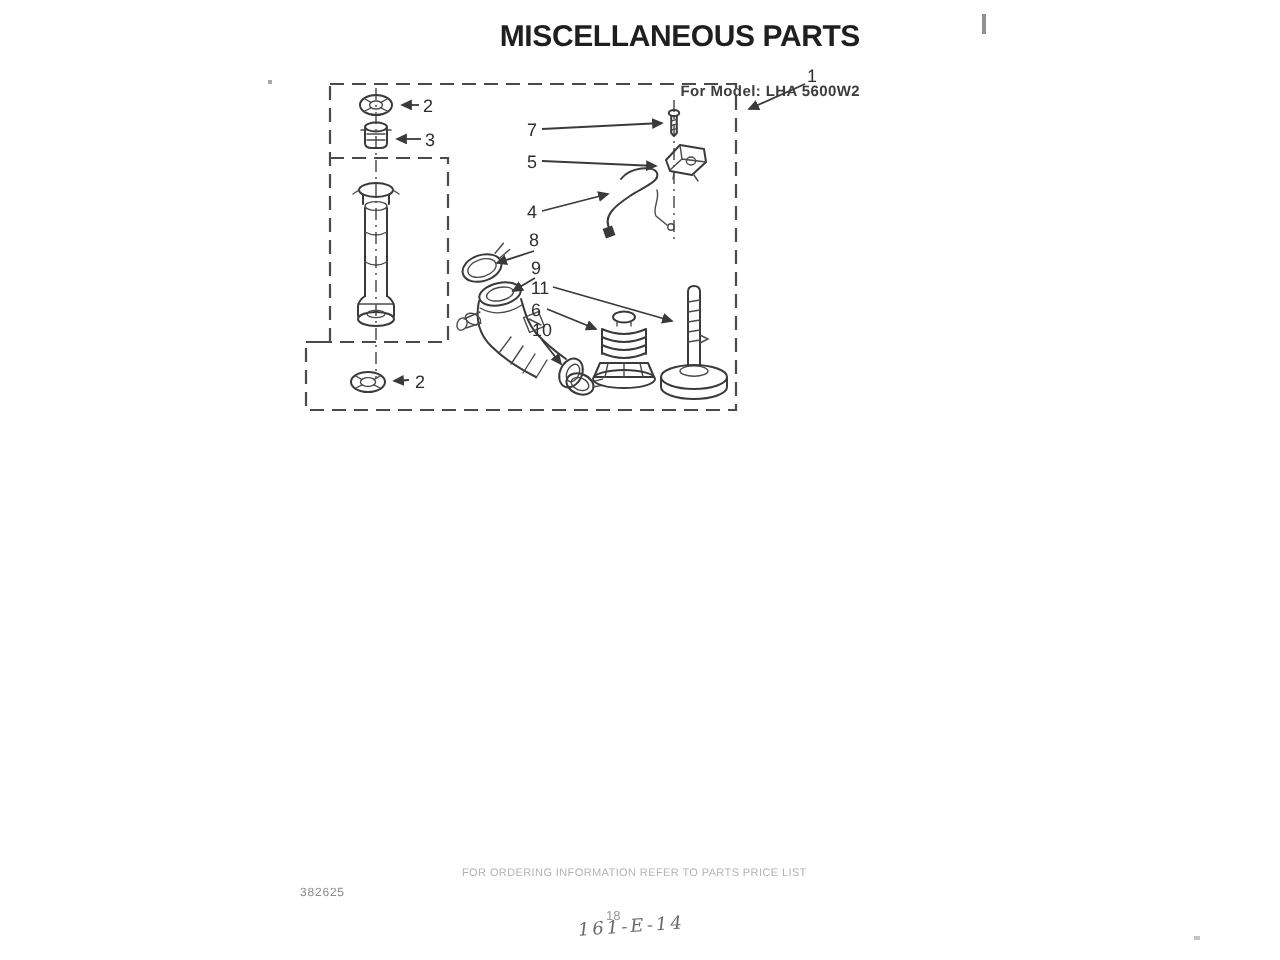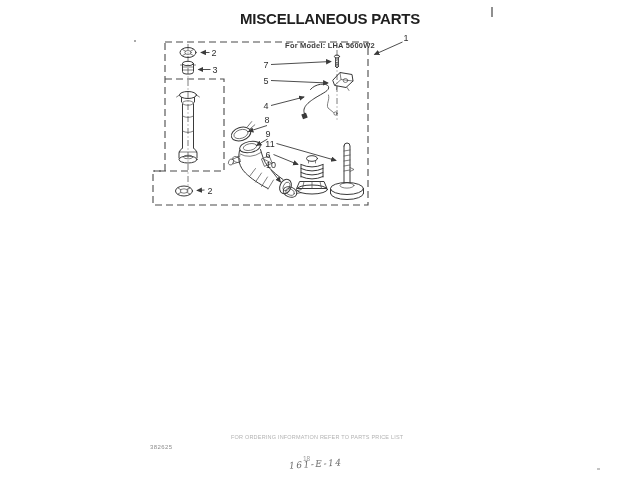--- a/index.html
+++ b/index.html
@@ -1,18 +1,18 @@
 <!DOCTYPE html>
 <html><head>
 <meta charset="utf-8">
 <style>
   html,body{margin:0;padding:0;background:#e8e8e8;}
   .page{position:relative;width:640px;height:480px;background:#ffffff;overflow:hidden;
         font-family:"Liberation Sans",sans-serif;}
-  .title-block{position:absolute;left:230px;top:10px;width:200px;text-align:center;}
+  .title-block{position:absolute;left:230px;top:10px;width:200px;text-align:right;}
   .title{font-size:15px;font-weight:bold;color:#1f1f1f;letter-spacing:-0.2px;white-space:nowrap;}
   .subtitle{font-size:7.5px;font-weight:bold;color:#3c3c3c;margin-top:14px;letter-spacing:0.2px;white-space:nowrap;}
   svg{position:absolute;left:0;top:0;}
   .ink{stroke:#3a3a3a;fill:none;stroke-width:1;stroke-linecap:round;stroke-linejoin:round;}
   .ink-thin{stroke:#4a4a4a;fill:none;stroke-width:0.7;stroke-linecap:round;}
   .dashbox{stroke:#4a4a4a;fill:none;stroke-width:1.1;stroke-dasharray:7 4;}
   .cline{stroke:#5a5a5a;fill:none;stroke-width:0.8;stroke-dasharray:6 2.5 1 2.5;}
   .arrow{stroke:#3a3a3a;fill:none;stroke-width:0.9;marker-end:url(#ah);}
   .callout{font-family:"Liberation Sans",sans-serif;font-size:9px;fill:#2e2e2e;}
   .darkfill{fill:#3a3a3a;stroke:none;}

